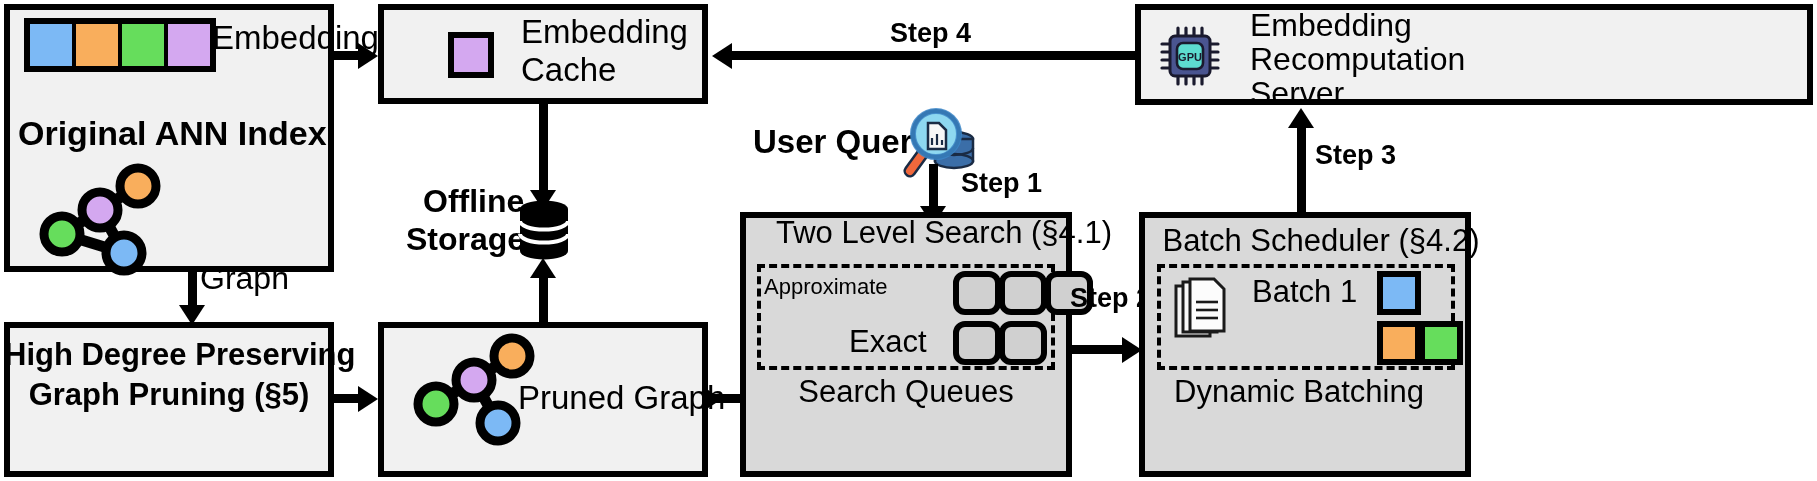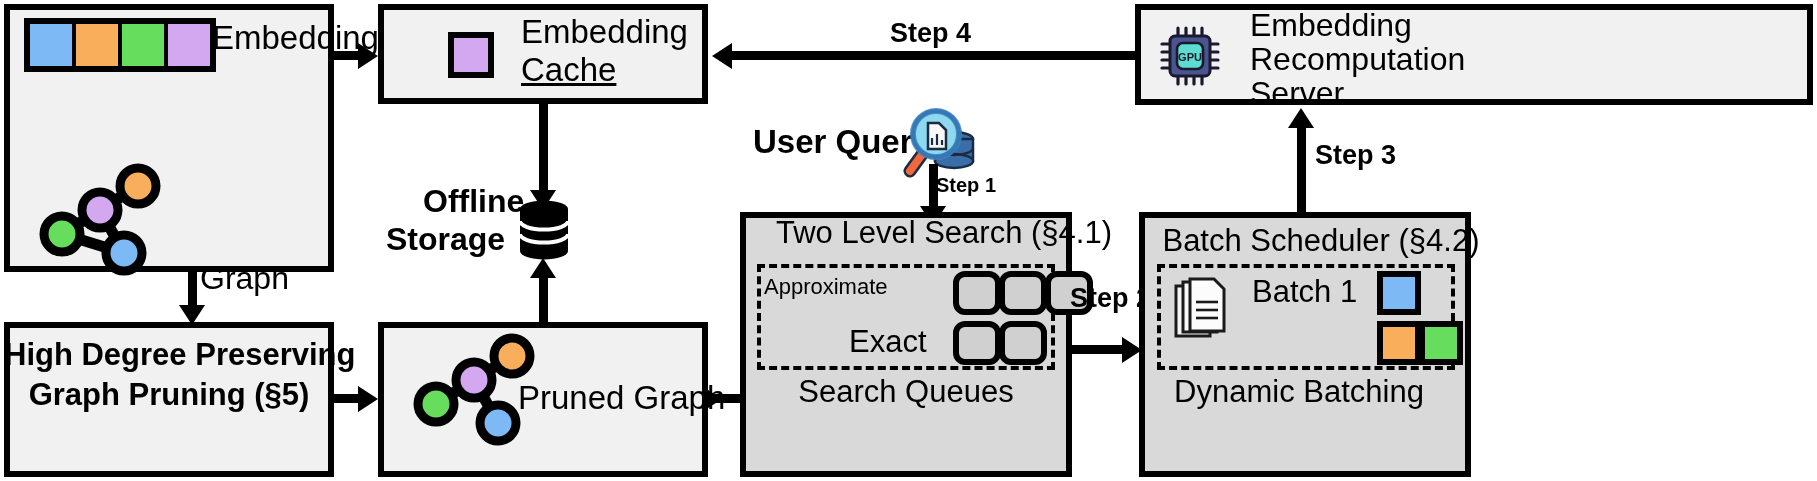--- a/index.html
+++ b/index.html
@@ -42,20 +42,21 @@
 
   <div class="swatches" style="left:24px;top:18px;">
     <div style="background:#7CB9F5;"></div>
     <div style="background:#F9AE5C;"></div>
     <div style="background:#66DD5C;"></div>
     <div style="background:#D4A8F0;"></div>
   </div>
 
   <div class="lbl" style="left:212px;top:20px;font-size:33px;">Embedding</div>
 
+  <div class="lbl bold" style="left:18px;top:114px;font-size:34px;">Original ANN Index</div>
 
   <svg class="gsvg" style="left:38px;top:168px;" width="150" height="100" viewBox="0 0 150 100">
     <g stroke="#000" stroke-width="11" stroke-linecap="round">
       <line x1="24" y1="66" x2="62" y2="42"></line>
       <line x1="62" y1="42" x2="100" y2="18"></line>
       <line x1="24" y1="66" x2="86" y2="85"></line>
       <line x1="62" y1="42" x2="86" y2="85"></line>
     </g>
     <circle cx="100" cy="18" r="18" fill="#F9AE5C" stroke="#000" stroke-width="9"></circle>
     <circle cx="62" cy="42" r="18" fill="#D4A8F0" stroke="#000" stroke-width="9"></circle>
@@ -71,27 +72,27 @@
   <div class="box" style="left:4px;top:322px;width:330px;height:155px;"></div>
   <div class="lbl bold ctr" style="left:4px;top:338px;width:272px;font-size:31px;">High Degree Preserving</div>
   <div class="lbl bold ctr" style="left:4px;top:378px;width:330px;font-size:31px;">Graph Pruning (§5)</div>
 
   <div class="ln" style="left:334px;top:51px;width:32px;height:9px;"></div>
   <div class="ah r" style="left:358px;top:43px;"></div>
 
   <div class="box" style="left:378px;top:4px;width:330px;height:100px;"></div>
   <div class="sq" style="left:448px;top:32px;width:46px;height:46px;background:#D4A8F0;"></div>
   <div class="lbl" style="left:521px;top:14px;font-size:33px;">Embedding</div>
-  <div class="lbl" style="left:521px;top:52px;font-size:33px;text-decoration:underline;">Cache</div>
+  <div class="lbl" style="left:521px;top:52px;font-size:33px;">Cache</div>
 
   <div class="ln" style="left:539px;top:104px;width:9px;height:90px;"></div>
   <div class="ah d" style="left:530px;top:190px;"></div>
 
   <div class="lbl" style="left:423px;top:184px;font-size:32px;font-weight:bold;">Offline</div>
-  <div class="lbl" style="left:386px;top:222px;font-size:32px;font-weight:bold;">Storage</div>
+  <div class="lbl" style="left:406px;top:222px;font-size:32px;font-weight:bold;">Storage</div>
 
   <svg class="gsvg" style="left:518px;top:200px;" width="52" height="60" viewBox="0 0 52 60">
     <ellipse cx="26" cy="9" rx="24" ry="8.5" fill="#000"></ellipse>
     <rect x="2" y="9" width="48" height="42" fill="#000"></rect>
     <ellipse cx="26" cy="51" rx="24" ry="8.5" fill="#000"></ellipse>
     <path d="M2 21 a24 8.5 0 0 0 48 0" fill="none" stroke="#fff" stroke-width="4"></path>
     <path d="M2 34 a24 8.5 0 0 0 48 0" fill="none" stroke="#fff" stroke-width="4"></path>
   </svg>
 
   <div class="ln" style="left:539px;top:272px;width:9px;height:50px;"></div>
@@ -139,21 +140,21 @@
     <path d="M28 18 h11 l7 7 v19 h-18 z" fill="#F7F7F7" stroke="#1A2B44" stroke-width="2.5"></path>
     <g stroke="#1A2B44" stroke-width="2.2">
       <line x1="32" y1="40" x2="32" y2="33"></line>
       <line x1="37" y1="40" x2="37" y2="29"></line>
       <line x1="42" y1="40" x2="42" y2="35"></line>
     </g>
   </svg>
 
   <div class="ln" style="left:929px;top:164px;width:9px;height:48px;"></div>
   <div class="ah d" style="left:920px;top:206px;"></div>
-  <div class="lbl bold" style="left:936px;top:168px;font-size:20px;margin-top:6px;">Step 1</div>
+  <div class="lbl bold" style="left:961px;top:168px;font-size:27px;">Step 1</div>
 
   <div class="box grey" style="left:740px;top:212px;width:332px;height:265px;"></div>
   <div class="lbl ctr" style="left:740px;top:216px;width:332px;font-size:31px;margin-left:36px;">Two Level Search (§4.1)</div>
 
   <div class="dash" style="left:757px;top:264px;width:298px;height:106px;"></div>
 
   <div class="lbl" style="left:764px;top:275px;font-size:22px;">Approximate</div>
   <div class="sq" style="left:953px;top:271px;width:48px;height:44px;background:#D0D0D0;border-radius:12px;"></div>
   <div class="sq" style="left:999px;top:271px;width:48px;height:44px;background:#D0D0D0;border-radius:12px;"></div>
   <div class="sq" style="left:1045px;top:271px;width:48px;height:44px;background:#D0D0D0;border-radius:12px;"></div>

